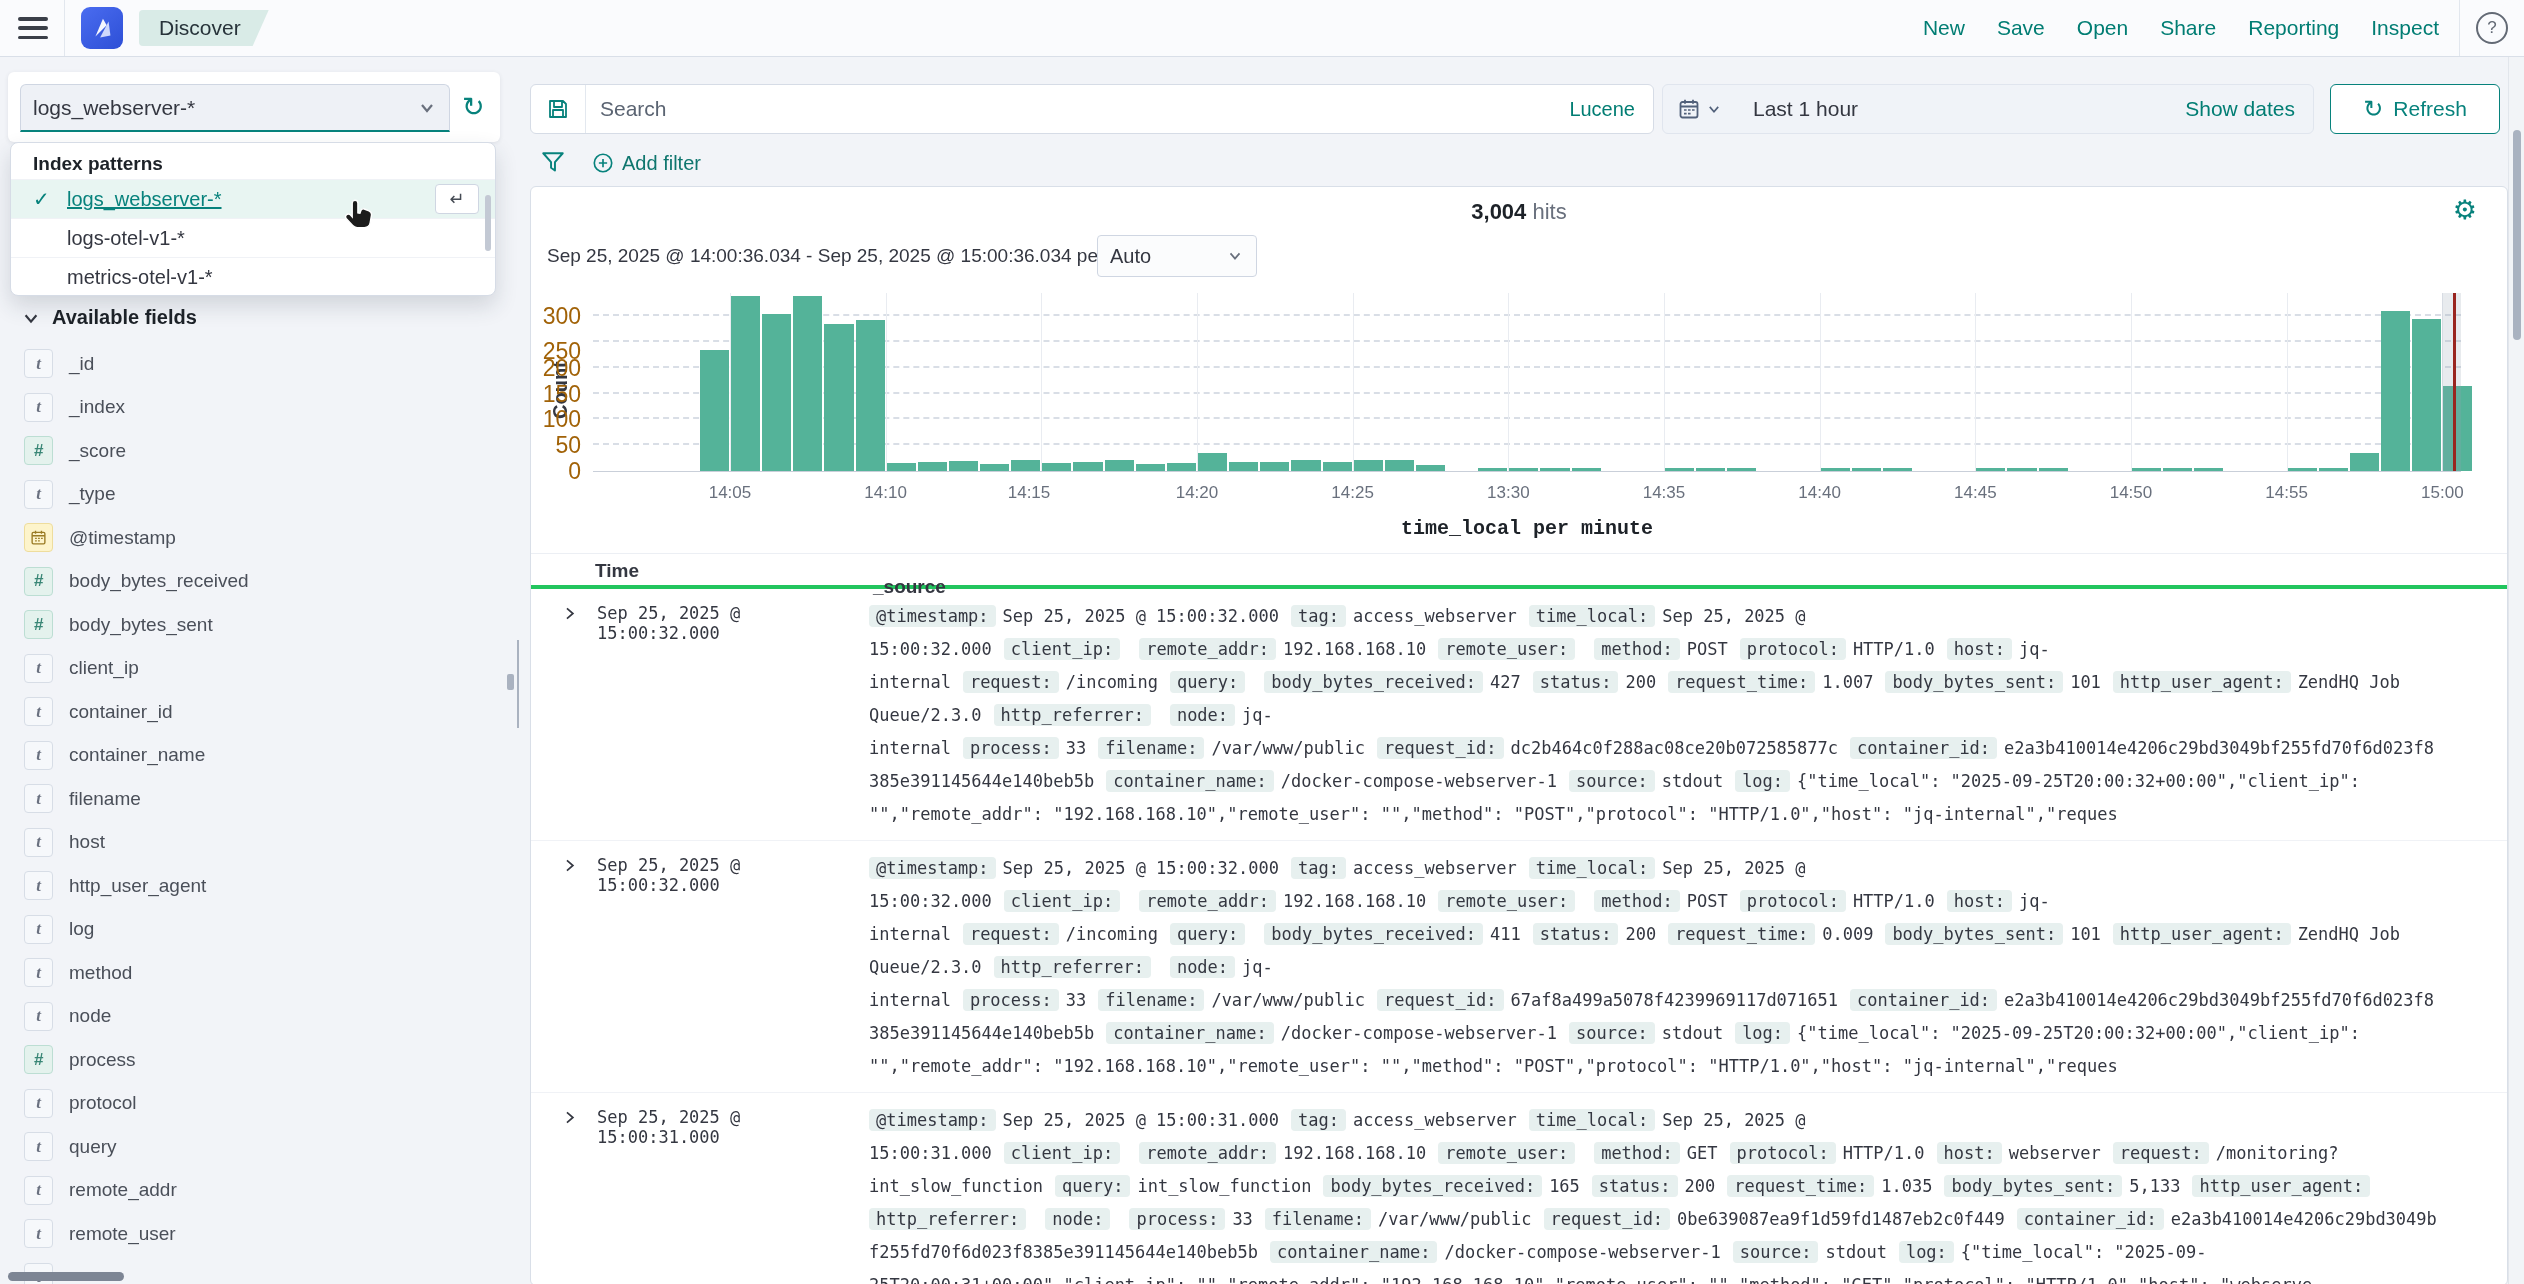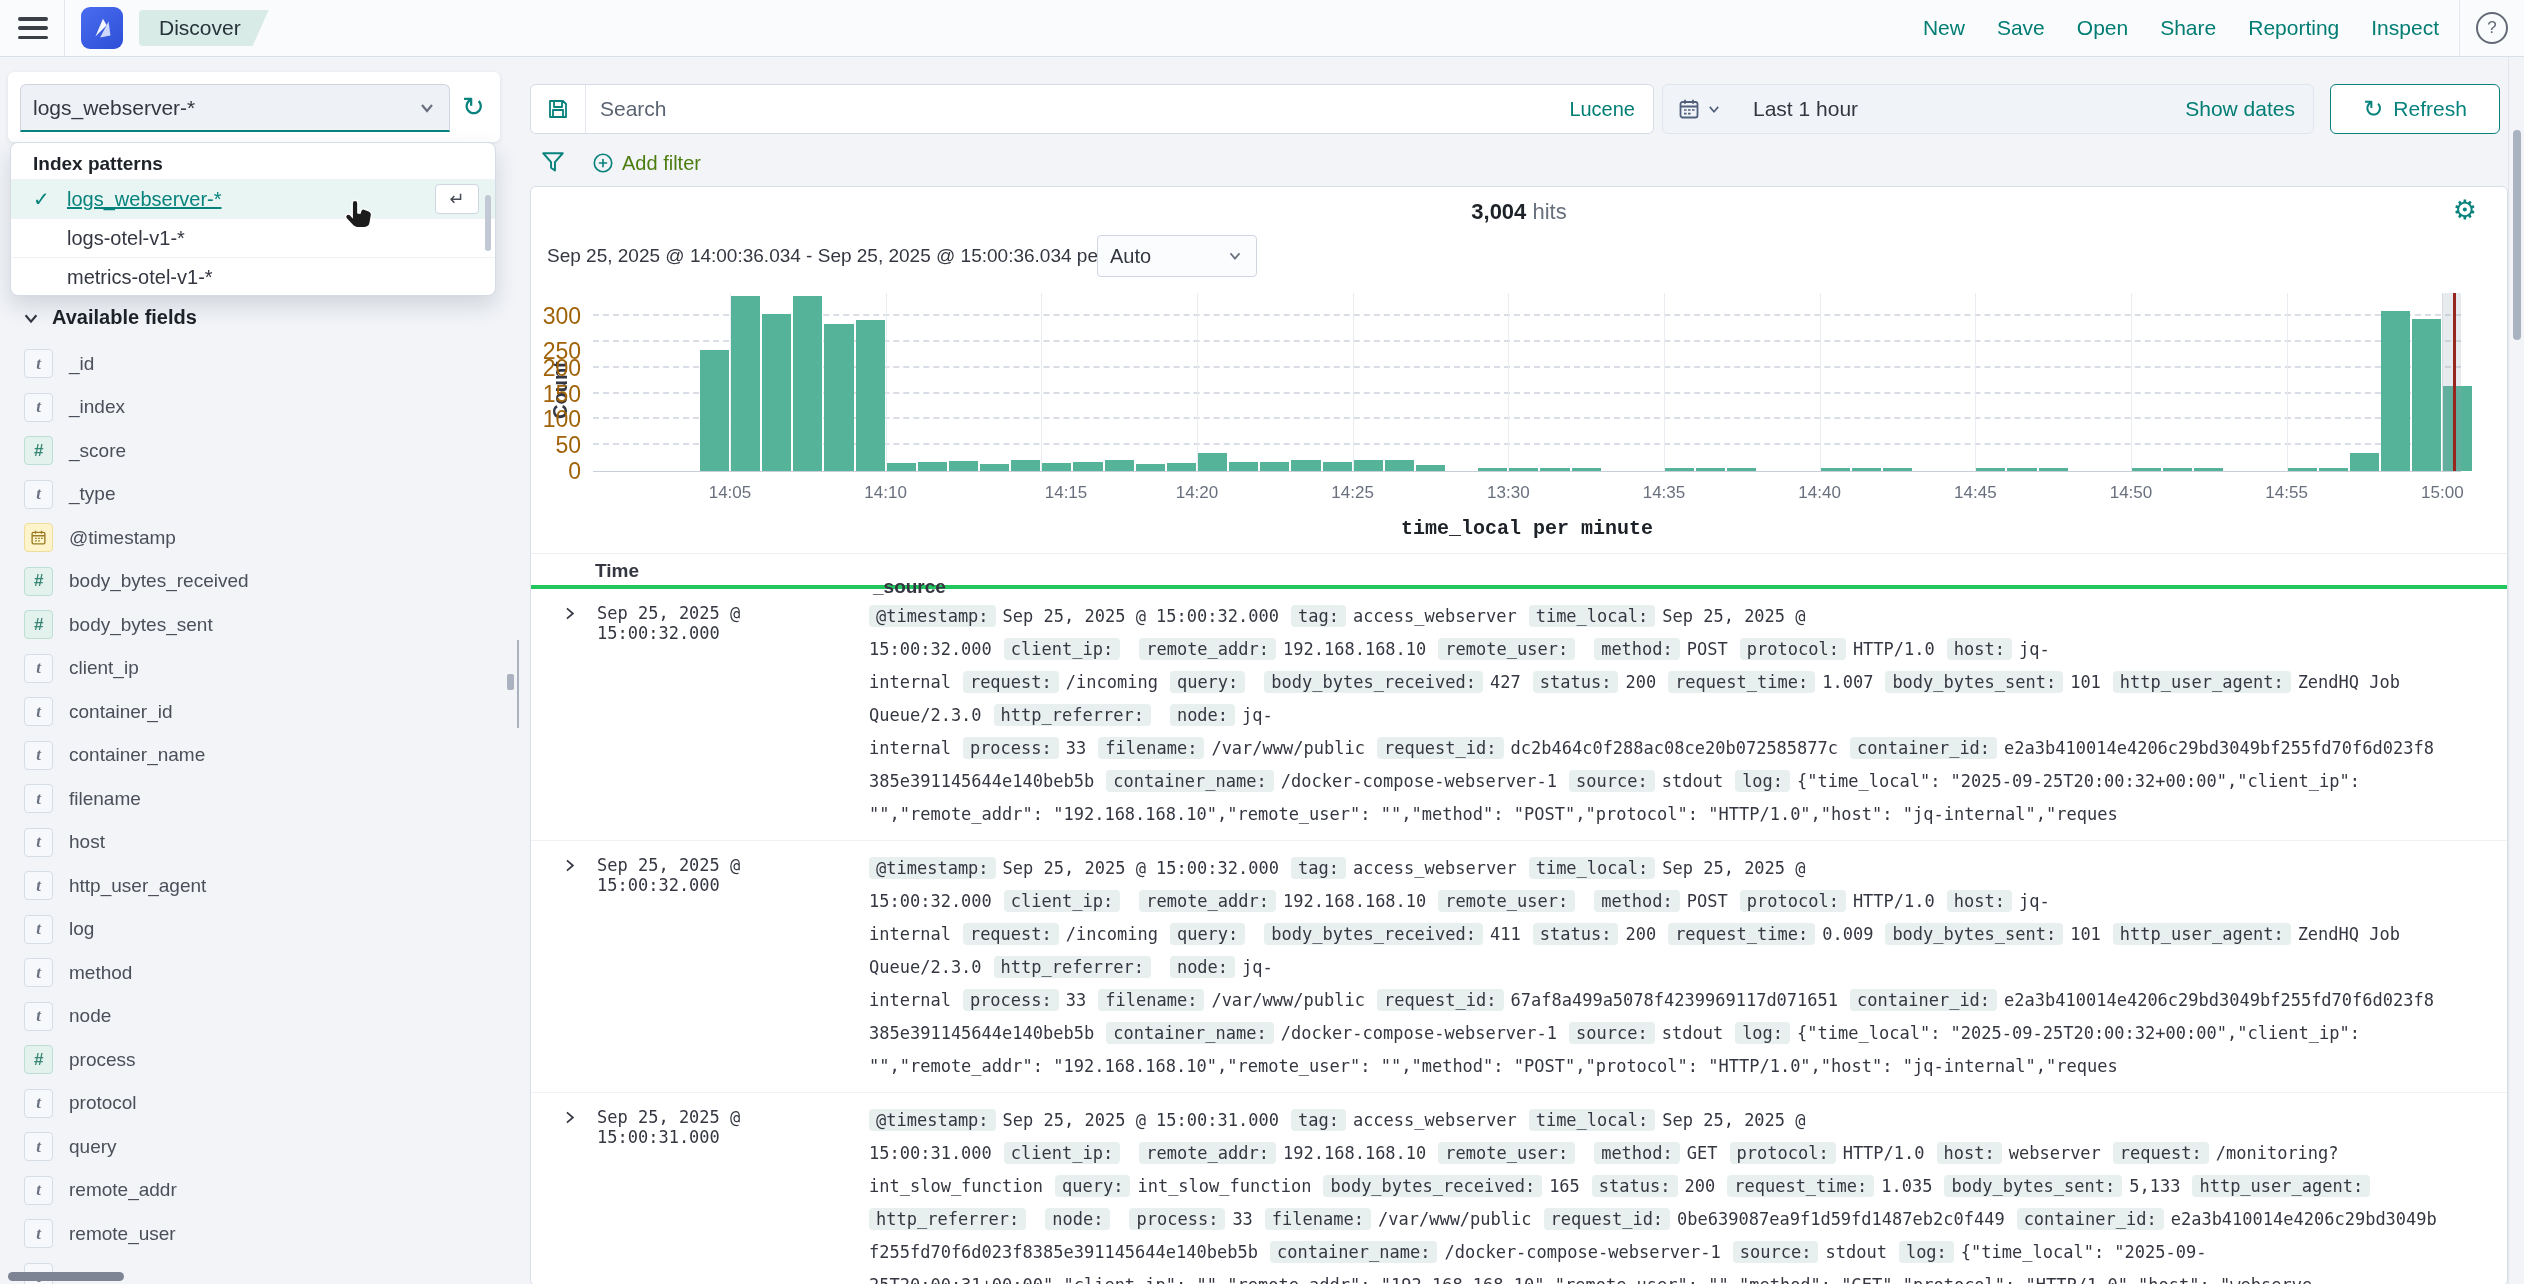--- a/index.html
+++ b/index.html
@@ -61,21 +61,21 @@
   #lucene{padding-right:18px;color:#017d73;font-size:20px;cursor:pointer;}
   #datepicker{left:1662px;top:84px;width:652px;height:50px;background:#f0f3f8;border:1px solid #e0e5ee;
               border-radius:6px;display:flex;align-items:center;box-sizing:border-box;}
   #cal-btn{display:flex;align-items:center;gap:6px;padding:0 14px;cursor:pointer;}
   #time-range{font-size:21px;color:#343741;margin-left:18px;cursor:pointer;}
   #show-dates{margin-left:auto;padding-right:18px;color:#017d73;font-size:21px;cursor:pointer;}
   #refresh-btn{left:2330px;top:84px;width:170px;height:50px;border:1px solid #07827c;border-radius:6px;
                background:#fff;color:#07827c;font-size:21px;display:flex;align-items:center;justify-content:center;
                gap:10px;box-sizing:border-box;cursor:pointer;}
   #filter-row{left:540px;top:150px;display:flex;align-items:center;gap:26px;}
-  #add-filter{display:flex;align-items:center;gap:8px;color:#4d7c0f;font-size:20px;cursor:pointer;}
+  #add-filter{display:flex;align-items:center;gap:8px;color:#0f766e;font-size:20px;cursor:pointer;}
   
   #panel{left:530px;top:186px;width:1976px;height:1098px;background:#fff;border:1px solid #d9dfe8;
          border-radius:6px;overflow:hidden;}
   #hits-line{position:absolute;top:12px;left:0;width:100%;text-align:center;font-size:22px;color:#69707d;}
   #hits-line b{color:#1d2228;}
   #gear{position:absolute;top:10px;right:30px;font-size:27px;color:#07827c;cursor:pointer;line-height:1;}
   #caption{position:absolute;left:16px;top:58px;font-size:19px;color:#343741;}
   #interval-select{position:absolute;left:566px;top:48px;width:160px;height:42px;background:#fbfcfd;
                    border:1px solid #cfd6e2;border-radius:4px;display:flex;align-items:center;
                    padding:0 12px;box-sizing:border-box;font-size:20px;cursor:pointer;}
@@ -352,21 +352,21 @@
       <div class="ytick" style="bottom: 103.188px;">200</div>
       <div class="hgrid" style="bottom: 128.986px;"></div>
       <div class="ytick" style="bottom: 120px;">250</div>
       <div class="hgrid" style="bottom: 154.783px;"></div>
       <div class="ytick" style="bottom: 154.783px;">300</div>
       <div class="vgrid" style="left: 136.987px;"></div>
       <div class="xtick" style="left: 136.987px;">14:05</div>
       <div class="vgrid" style="left: 292.653px;"></div>
       <div class="xtick" style="left: 292.653px;">14:10</div>
       <div class="vgrid" style="left: 448.32px;"></div>
-      <div class="xtick" style="left: 473px;">14:15</div>
+      <div class="xtick" style="left: 436px;">14:15</div>
       <div class="vgrid" style="left: 603.987px;"></div>
       <div class="xtick" style="left: 603.987px;">14:20</div>
       <div class="vgrid" style="left: 759.653px;"></div>
       <div class="xtick" style="left: 759.653px;">14:25</div>
       <div class="vgrid" style="left: 915.32px;"></div>
       <div class="xtick" style="left: 915.32px;">13:30</div>
       <div class="vgrid" style="left: 1070.99px;"></div>
       <div class="xtick" style="left: 1070.99px;">14:35</div>
       <div class="vgrid" style="left: 1226.65px;"></div>
       <div class="xtick" style="left: 1226.65px;">14:40</div>

